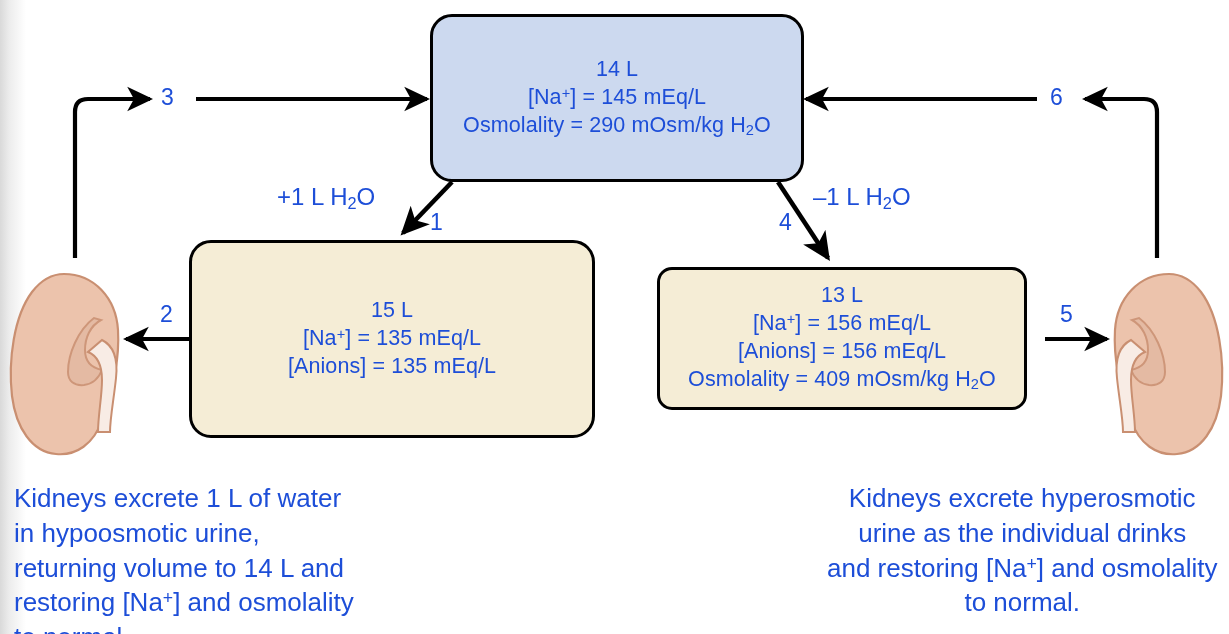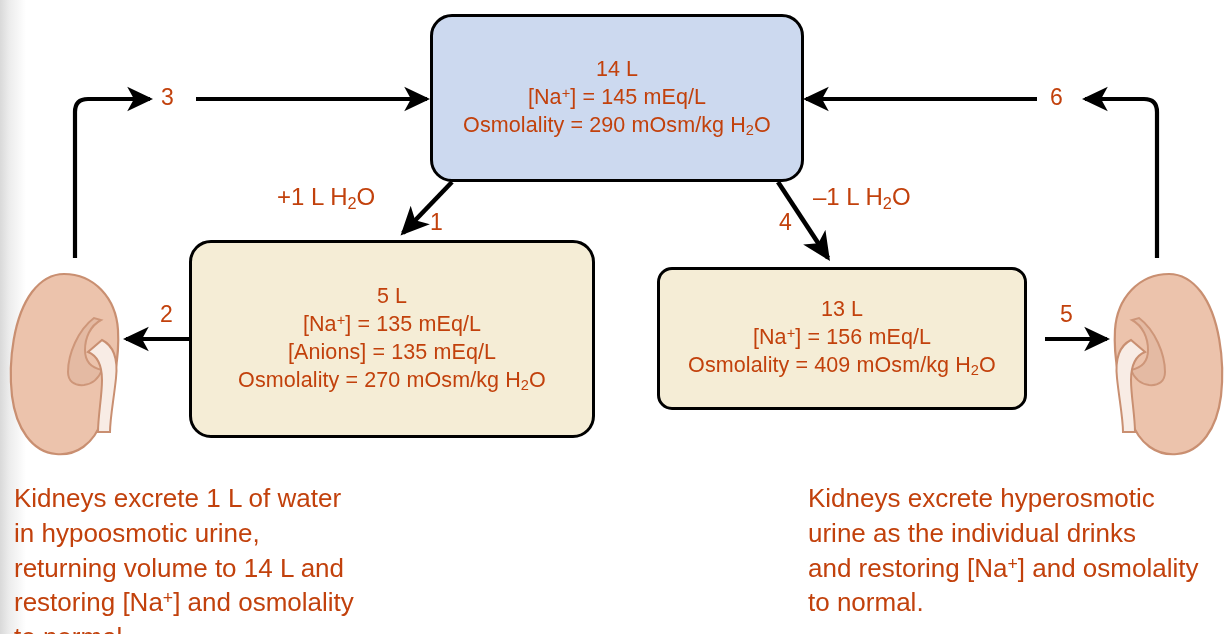--- a/index.html
+++ b/index.html
@@ -7,21 +7,21 @@
     padding: 0;
     background: #ffffff;
   }
   #canvas {
     position: relative;
     width: 1229px;
     height: 634px;
     background: #ffffff;
     overflow: hidden;
     font-family: "Liberation Sans", "DejaVu Sans", sans-serif;
-    color: #c2410c;
+    color: #1d4ed8;
   }
   
   #edge-shade {
     position: absolute;
     left: 0; top: 0;
     width: 26px; height: 634px;
     background: linear-gradient(to right, #d9d9d9 0%, #ececec 35%, #ffffff 100%);
   }
   .svg-layer {
     position: absolute;
@@ -141,29 +141,29 @@
     </g>
   </svg>
 
   <div class="box box-blue" style="left:430px; top:14px; width:374px; height:168px;">
     <span class="line">14 L</span>
     <span class="line"><span>[Na</span><sup>+</sup><span>] = 145 mEq/L</span></span>
     <span class="line"><span>Osmolality = 290 mOsm/kg H</span><sub>2</sub><span>O</span></span>
   </div>
 
   <div class="box box-tan" style="left:189px; top:240px; width:406px; height:198px;">
-    <span class="line">5 L</span>
+    <span class="line">15 L</span>
     <span class="line"><span>[Na</span><sup>+</sup><span>] = 135 mEq/L</span></span>
     <span class="line">[Anions] = 135 mEq/L</span>
-    <span class="line"><span>Osmolality = 270 mOsm/kg H</span><sub>2</sub><span>O</span></span>
   </div>
 
   <div class="box box-tan" style="left:657px; top:267px; width:370px; height:143px;border-radius:15px;">
     <span class="line">13 L</span>
     <span class="line"><span>[Na</span><sup>+</sup><span>] = 156 mEq/L</span></span>
+    <span class="line">[Anions] = 156 mEq/L</span>
     <span class="line"><span>Osmolality = 409 mOsm/kg H</span><sub>2</sub><span>O</span></span>
   </div>
 
   <div class="arrow-label" style="left:277px; top:185px;"><span>+1 L H</span><sub>2</sub><span>O</span></div>
 
   <div class="arrow-label" style="left:813px; top:185px;"><span>–1 L H</span><sub>2</sub><span>O</span></div>
 
   <div class="step-num" style="left:430px; top:211px;">1</div>
   <div class="step-num" style="left:160px; top:303px;">2</div>
   <div class="step-num" style="left:161px; top:86px;">3</div>
@@ -172,20 +172,20 @@
   <div class="step-num" style="left:1050px; top:86px;">6</div>
 
   <div class="caption" style="left:14px; top:481px;">
     <div>Kidneys excrete 1 L of water</div>
     <div>in hypoosmotic urine,</div>
     <div>returning volume to 14 L and</div>
     <div><span>restoring [Na</span><sup>+</sup><span>] and osmolality</span></div>
     <div>to normal.</div>
   </div>
 
-  <div class="caption" style="left:808px; top:481px;">
+  <div class="caption" style="left:827px; top:481px;text-align:center;">
     <div>Kidneys excrete hyperosmotic</div>
     <div>urine as the individual drinks</div>
     <div><span>and restoring [Na</span><sup>+</sup><span>] and osmolality</span></div>
     <div>to normal.</div>
   </div>
 
 </div>
 
 </body></html>

